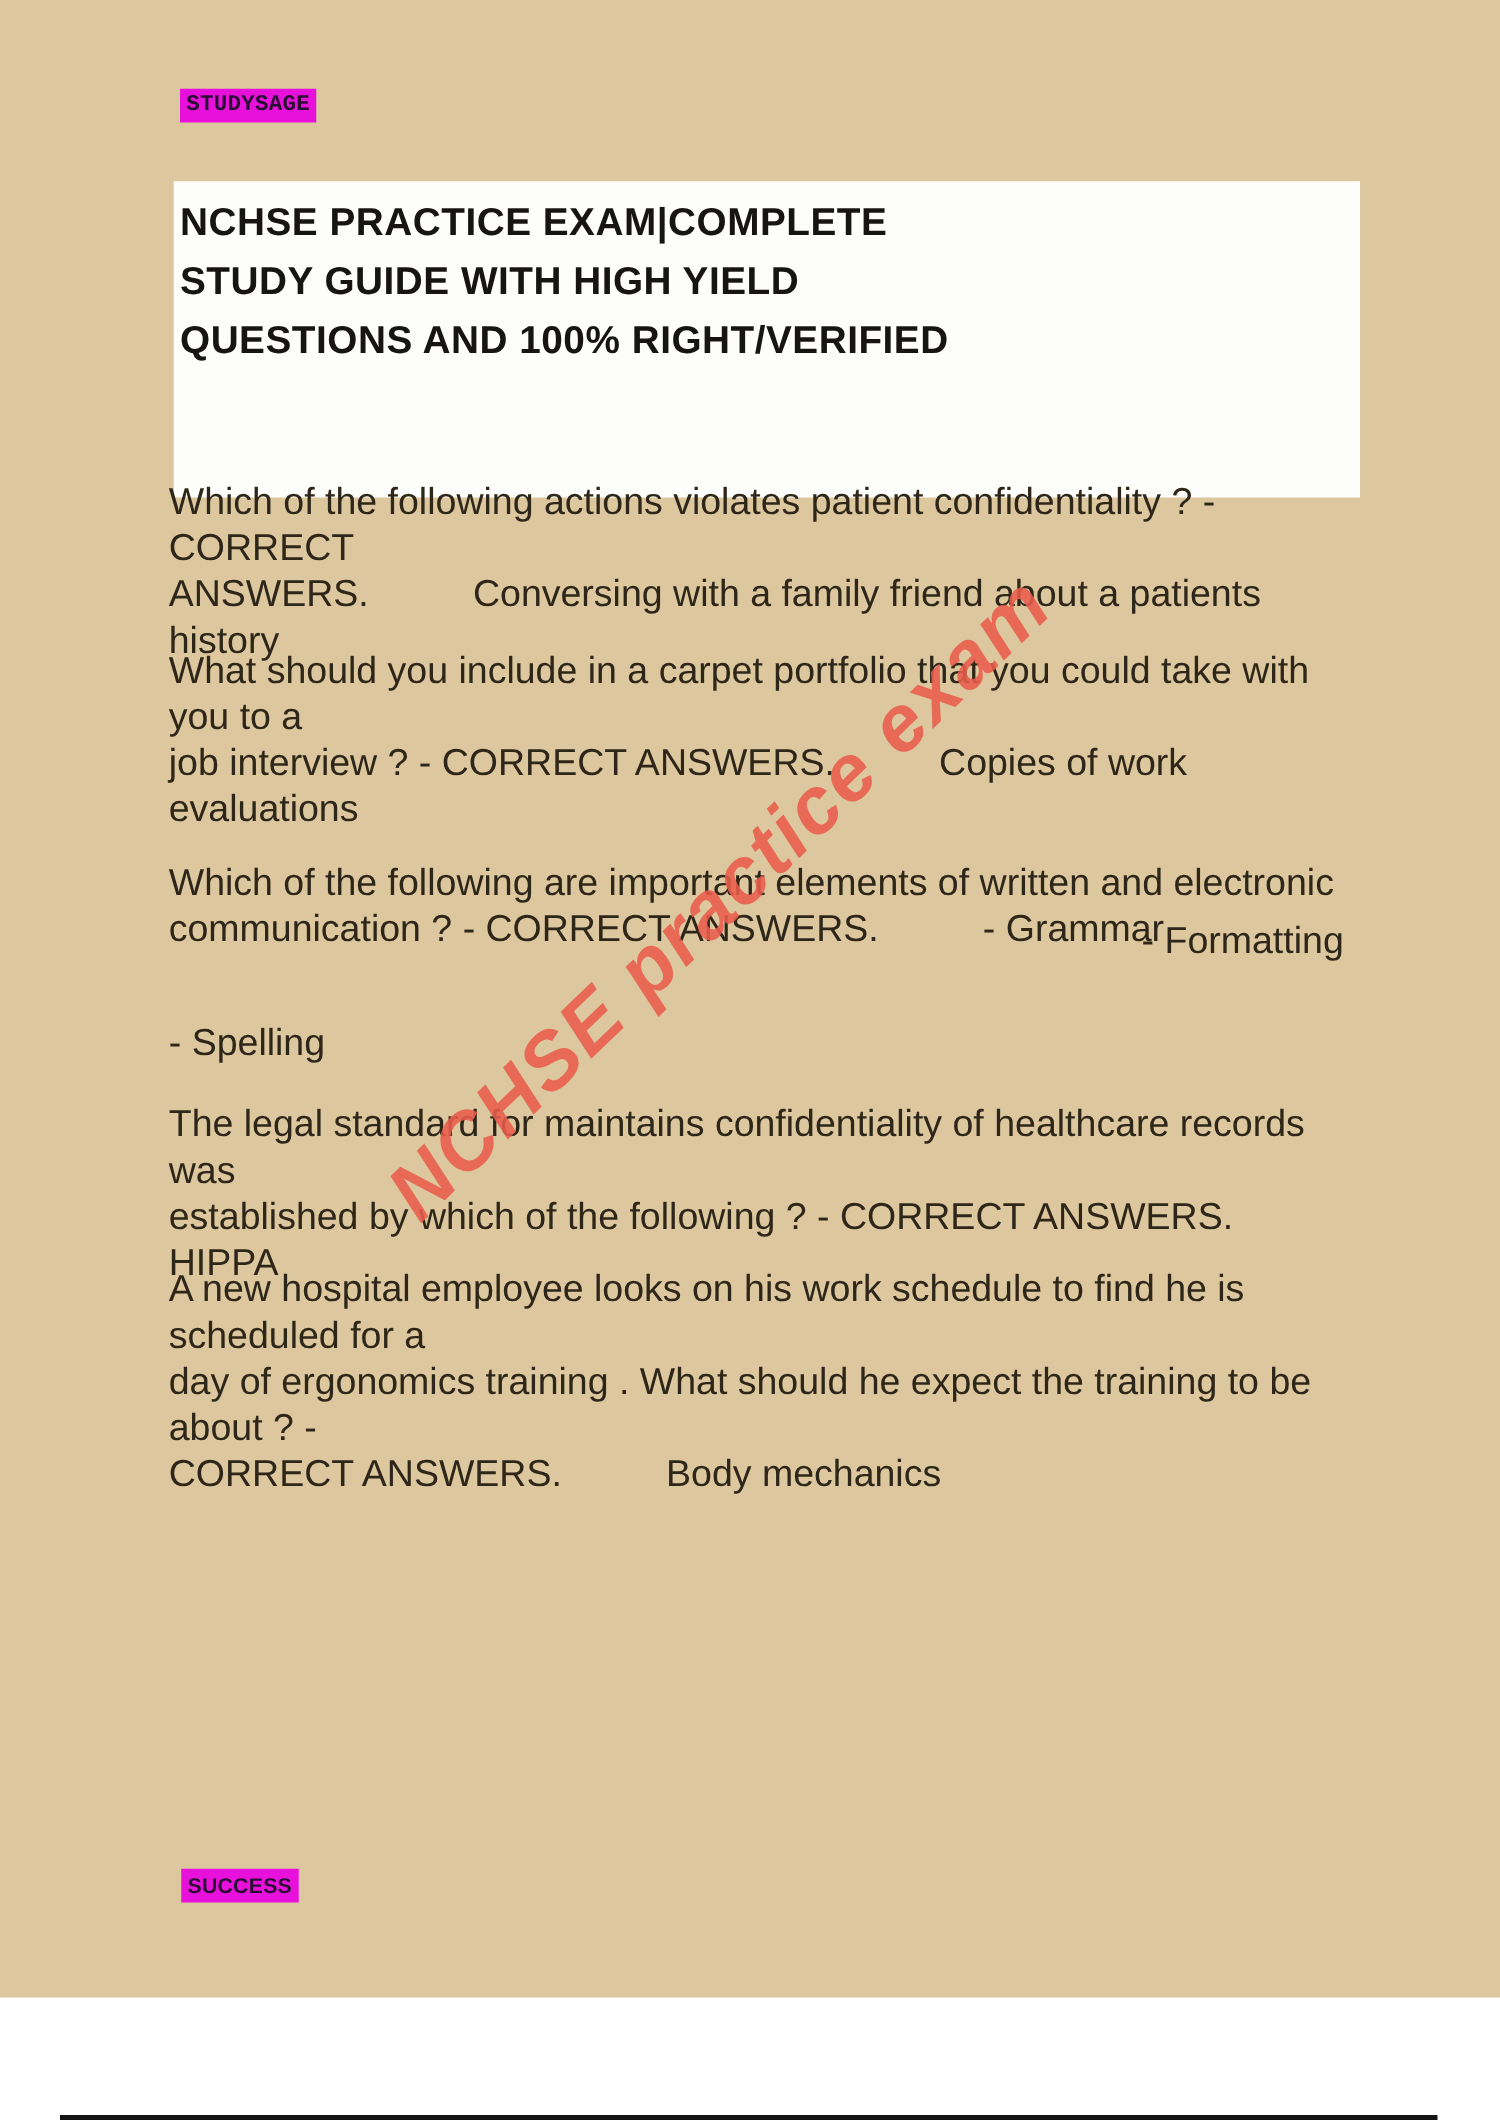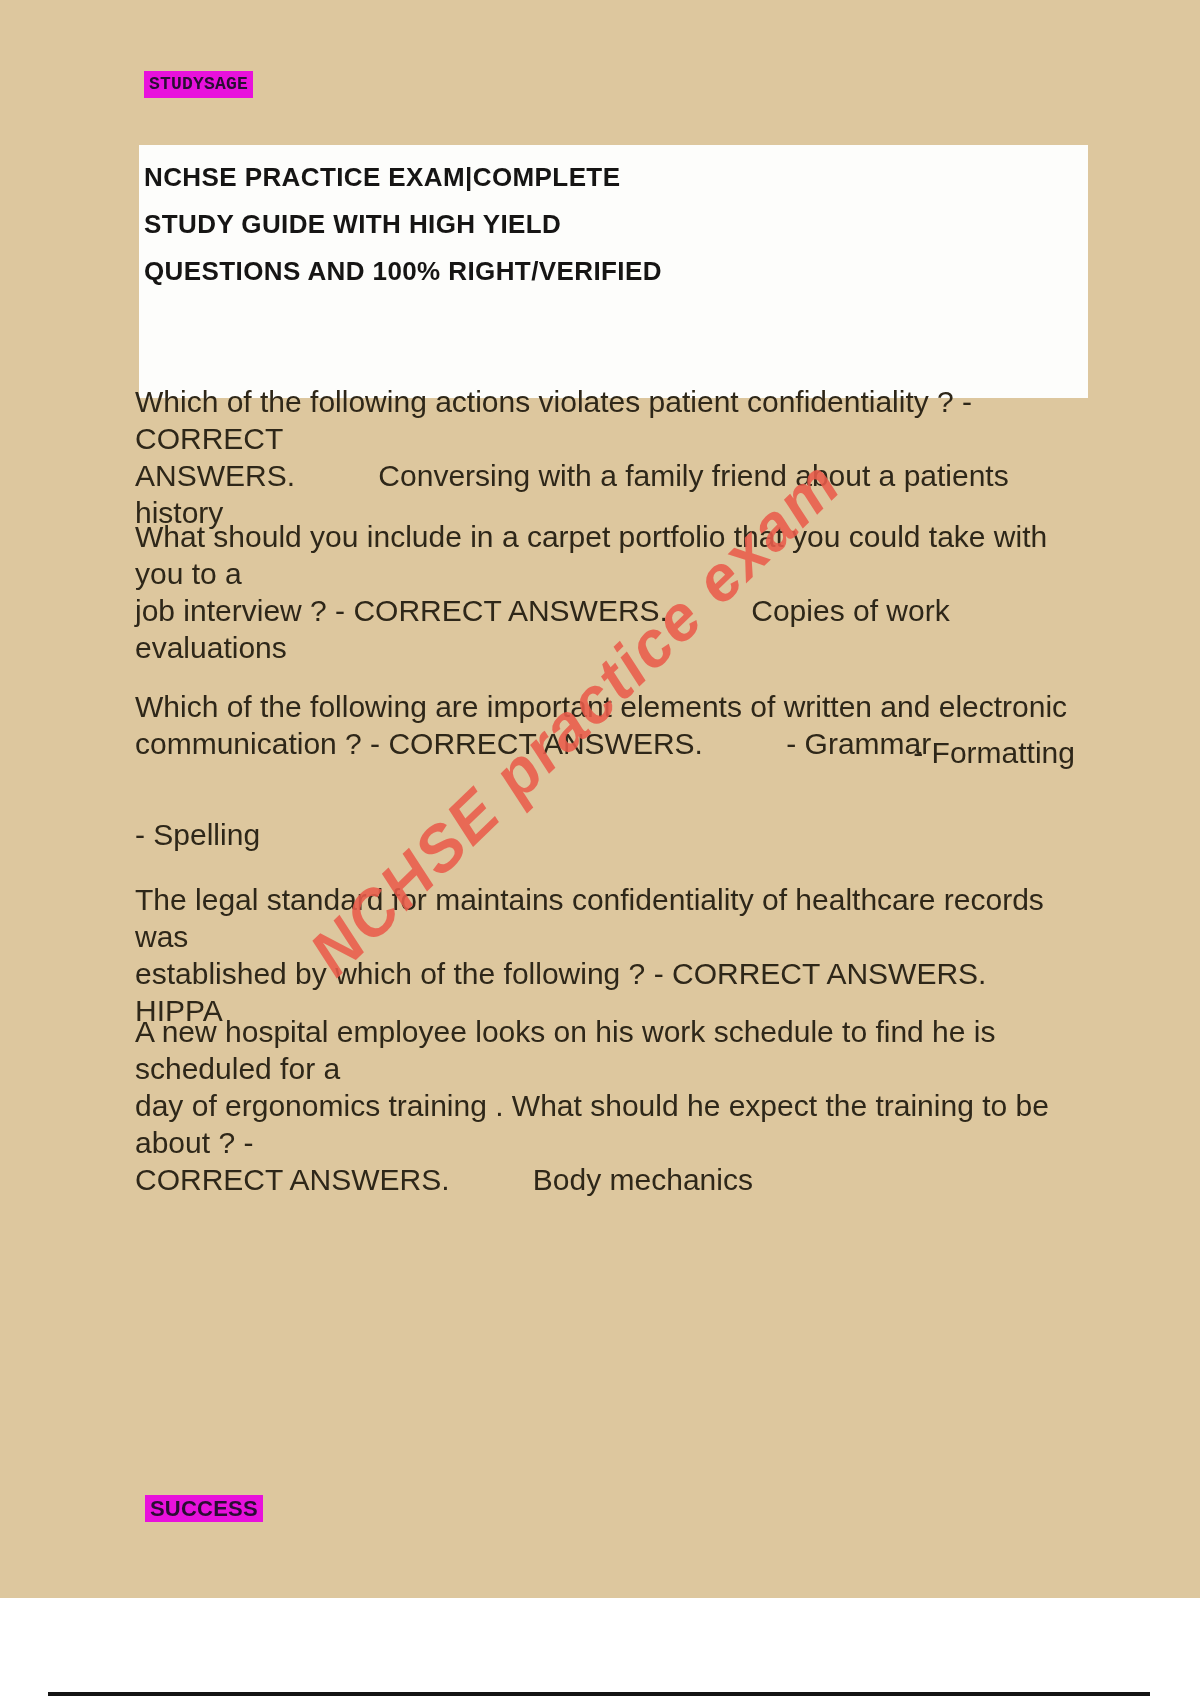--- a/index.html
+++ b/index.html
@@ -26,32 +26,32 @@
     position: absolute;
     background: #e811dc;
     color: #2a0d33;
     font-weight: 700;
     font-size: 18px;
     line-height: 21px;
     padding: 3px 5px;
     letter-spacing: 0.2px;
   }
   .tag-top  { left: 144px; top: 71px; font-family: Liberation Mono, monospace; }
-  .tag-bottom { left: 145px; top: 1495px; font-size: 22px; }
+  .tag-bottom { left: 145px; top: 1495px; font-size: 17px; }
   .title-box {
     position: absolute;
     left: 139px; top: 145px;
     width: 949px; height: 253px;
     background: #fdfdfb;
     color: #161514;
     box-sizing: border-box;
     padding: 9px 8px 0 5px;
   }
   .title-line {
-    font-size: 26px;
+    font-size: 31px;
     line-height: 47px;
     font-weight: 800;
     letter-spacing: 0.4px;
     white-space: nowrap;
   }
   .qa {
     position: absolute;
     left: 135px;
     width: 940px;
     font-size: 30px;

